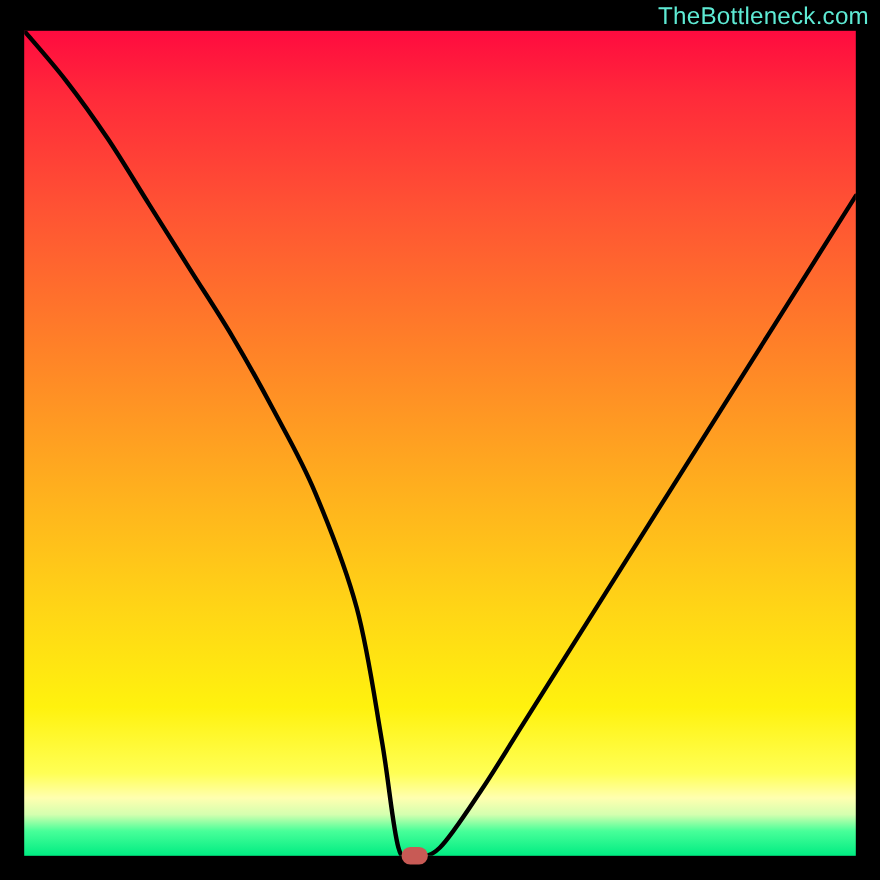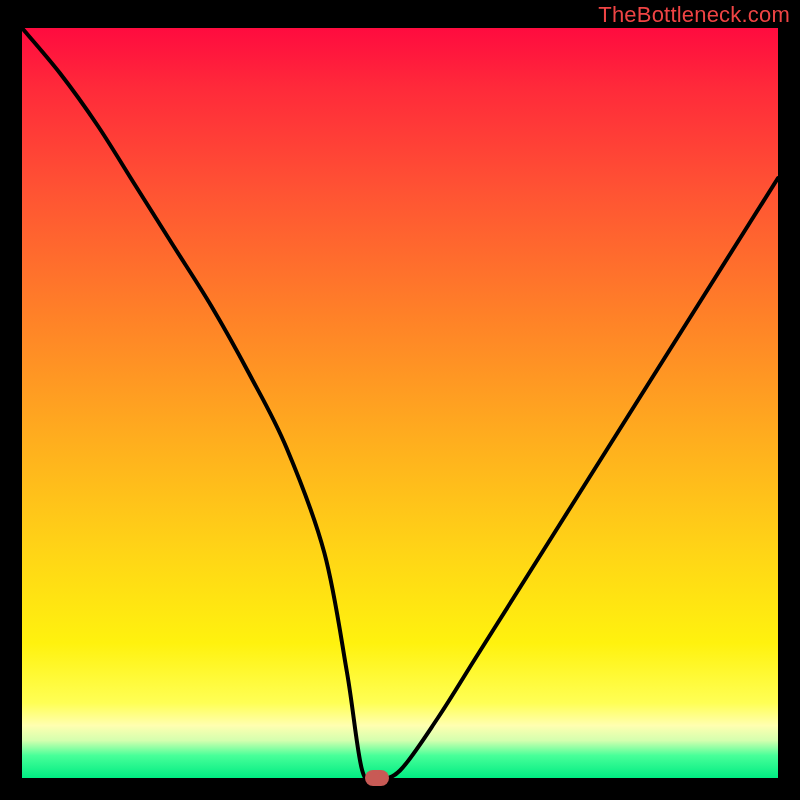--- a/index.html
+++ b/index.html
@@ -16,21 +16,21 @@
     left: 0;
     top: 0;
     width: 800px;
     height: 800px;
     background: #000;
   }
   .watermark {
     position: absolute;
     top: 2px;
     right: 10px;
-    color: #ef4444;
+    color: #5eead4;
     font-size: 22px;
     font-weight: 500;
     letter-spacing: 0.2px;
     z-index: 5;
   }
   .plot {
     position: absolute;
     left: 22px;
     top: 28px;
     width: 756px;

